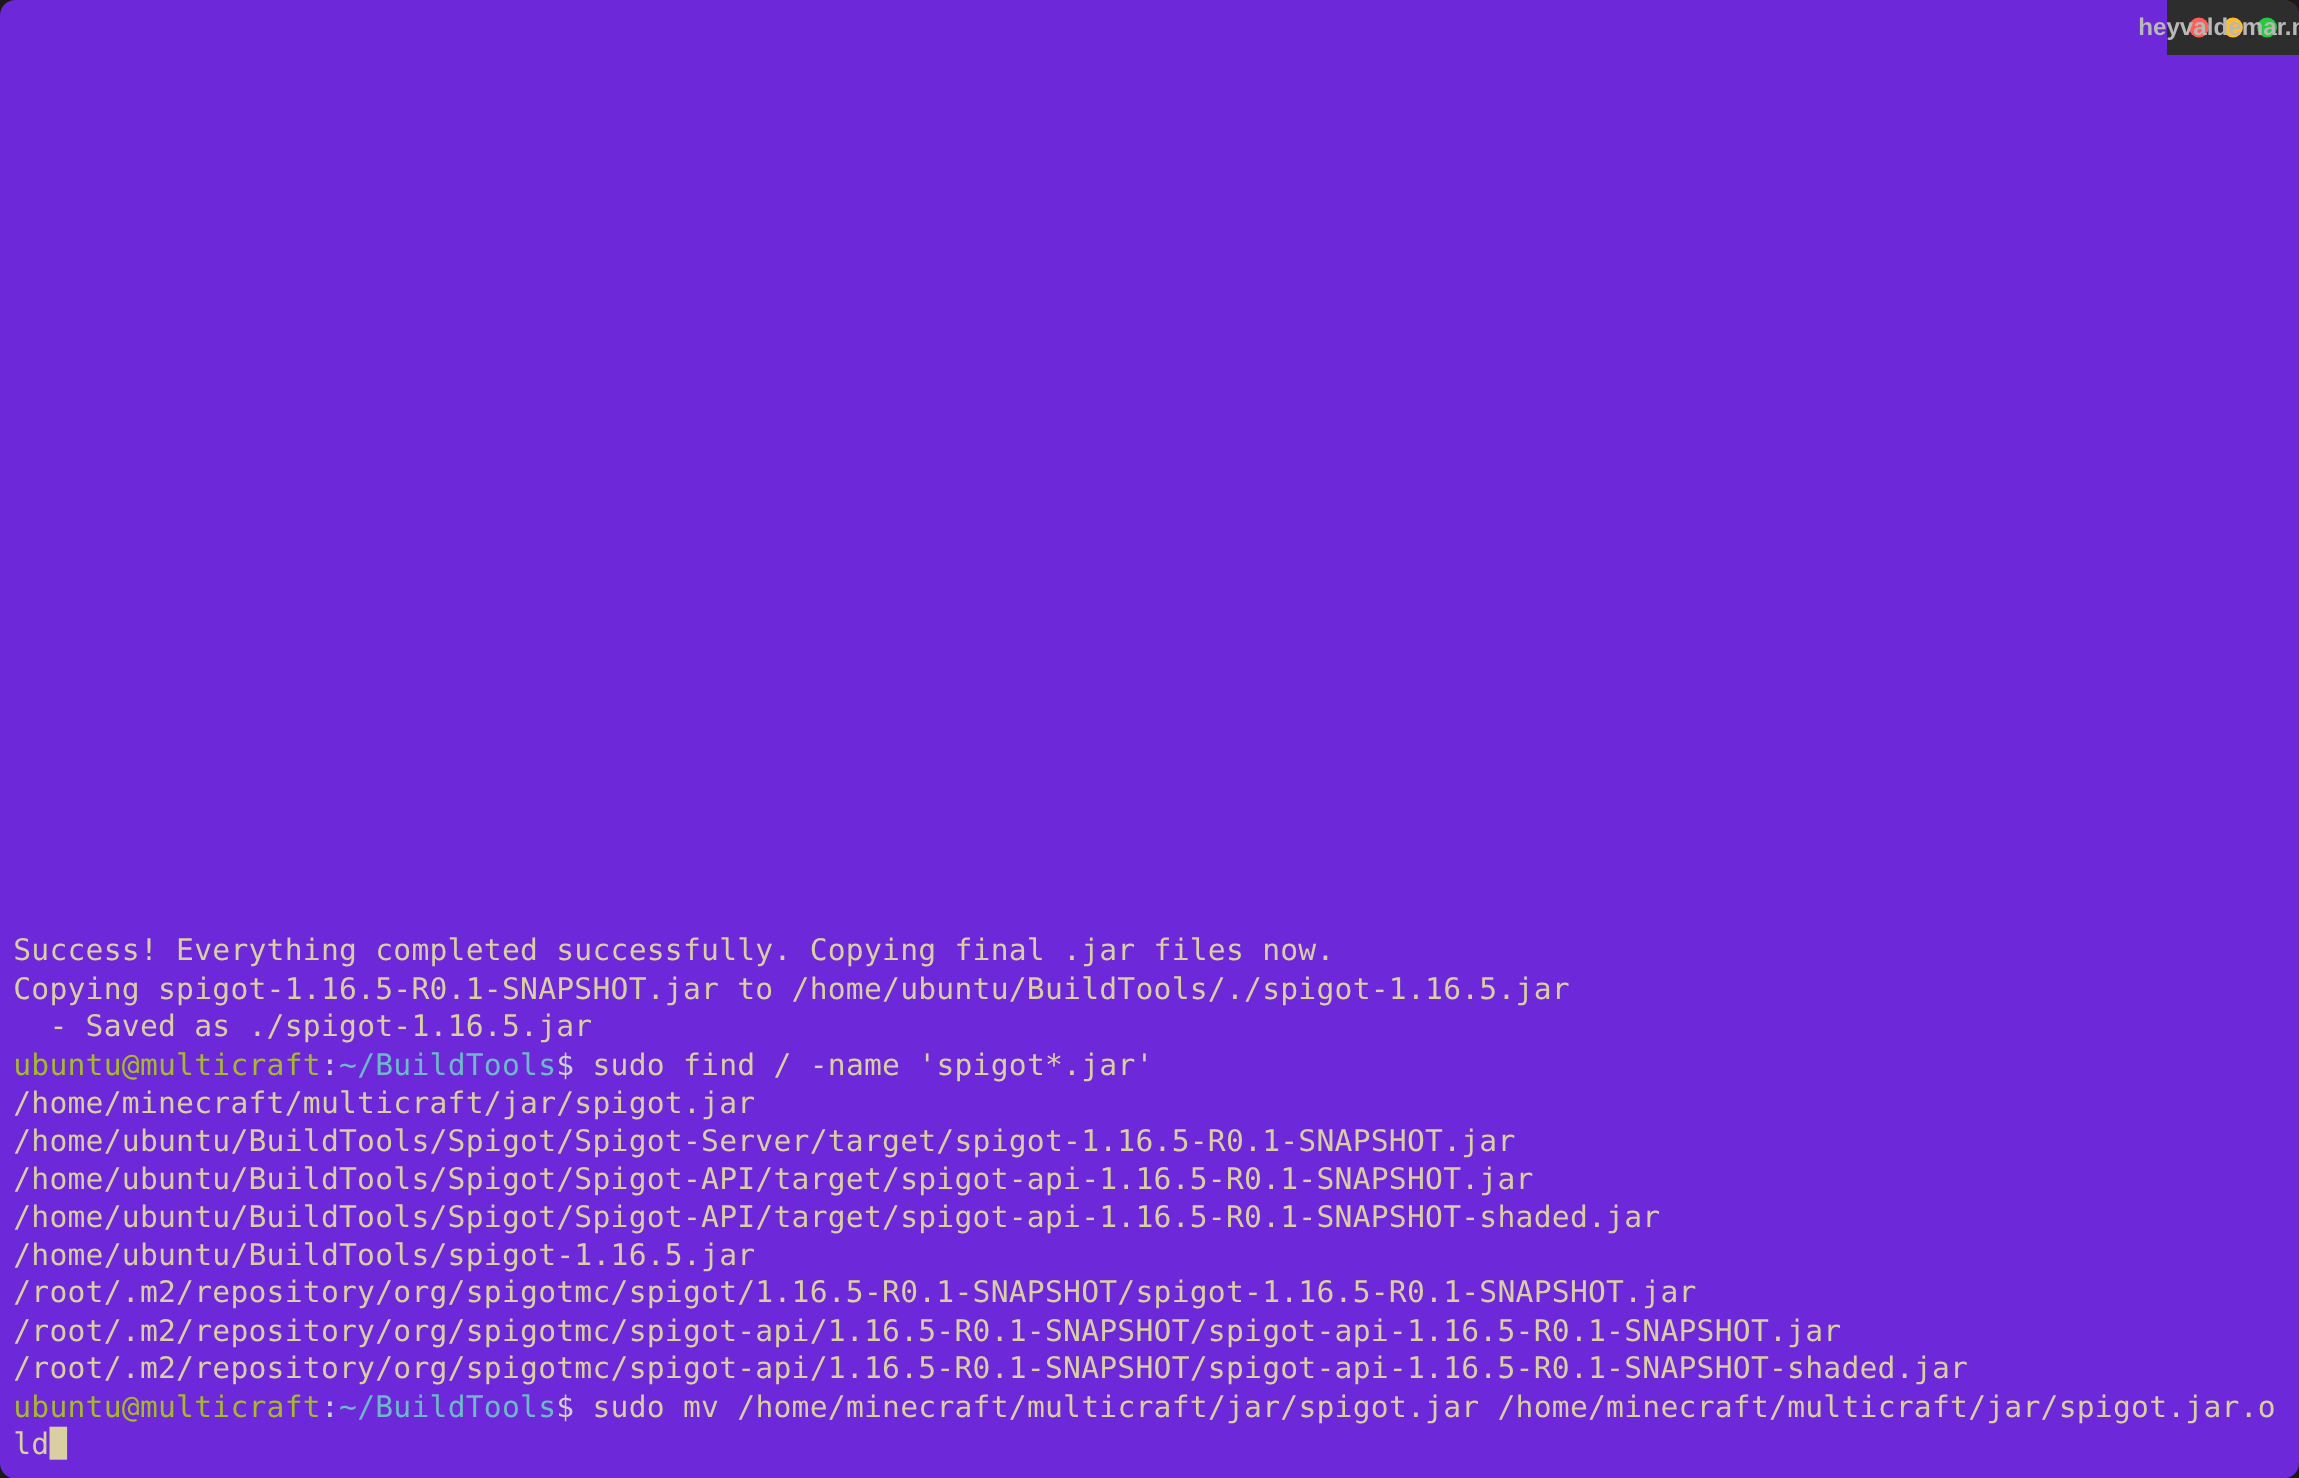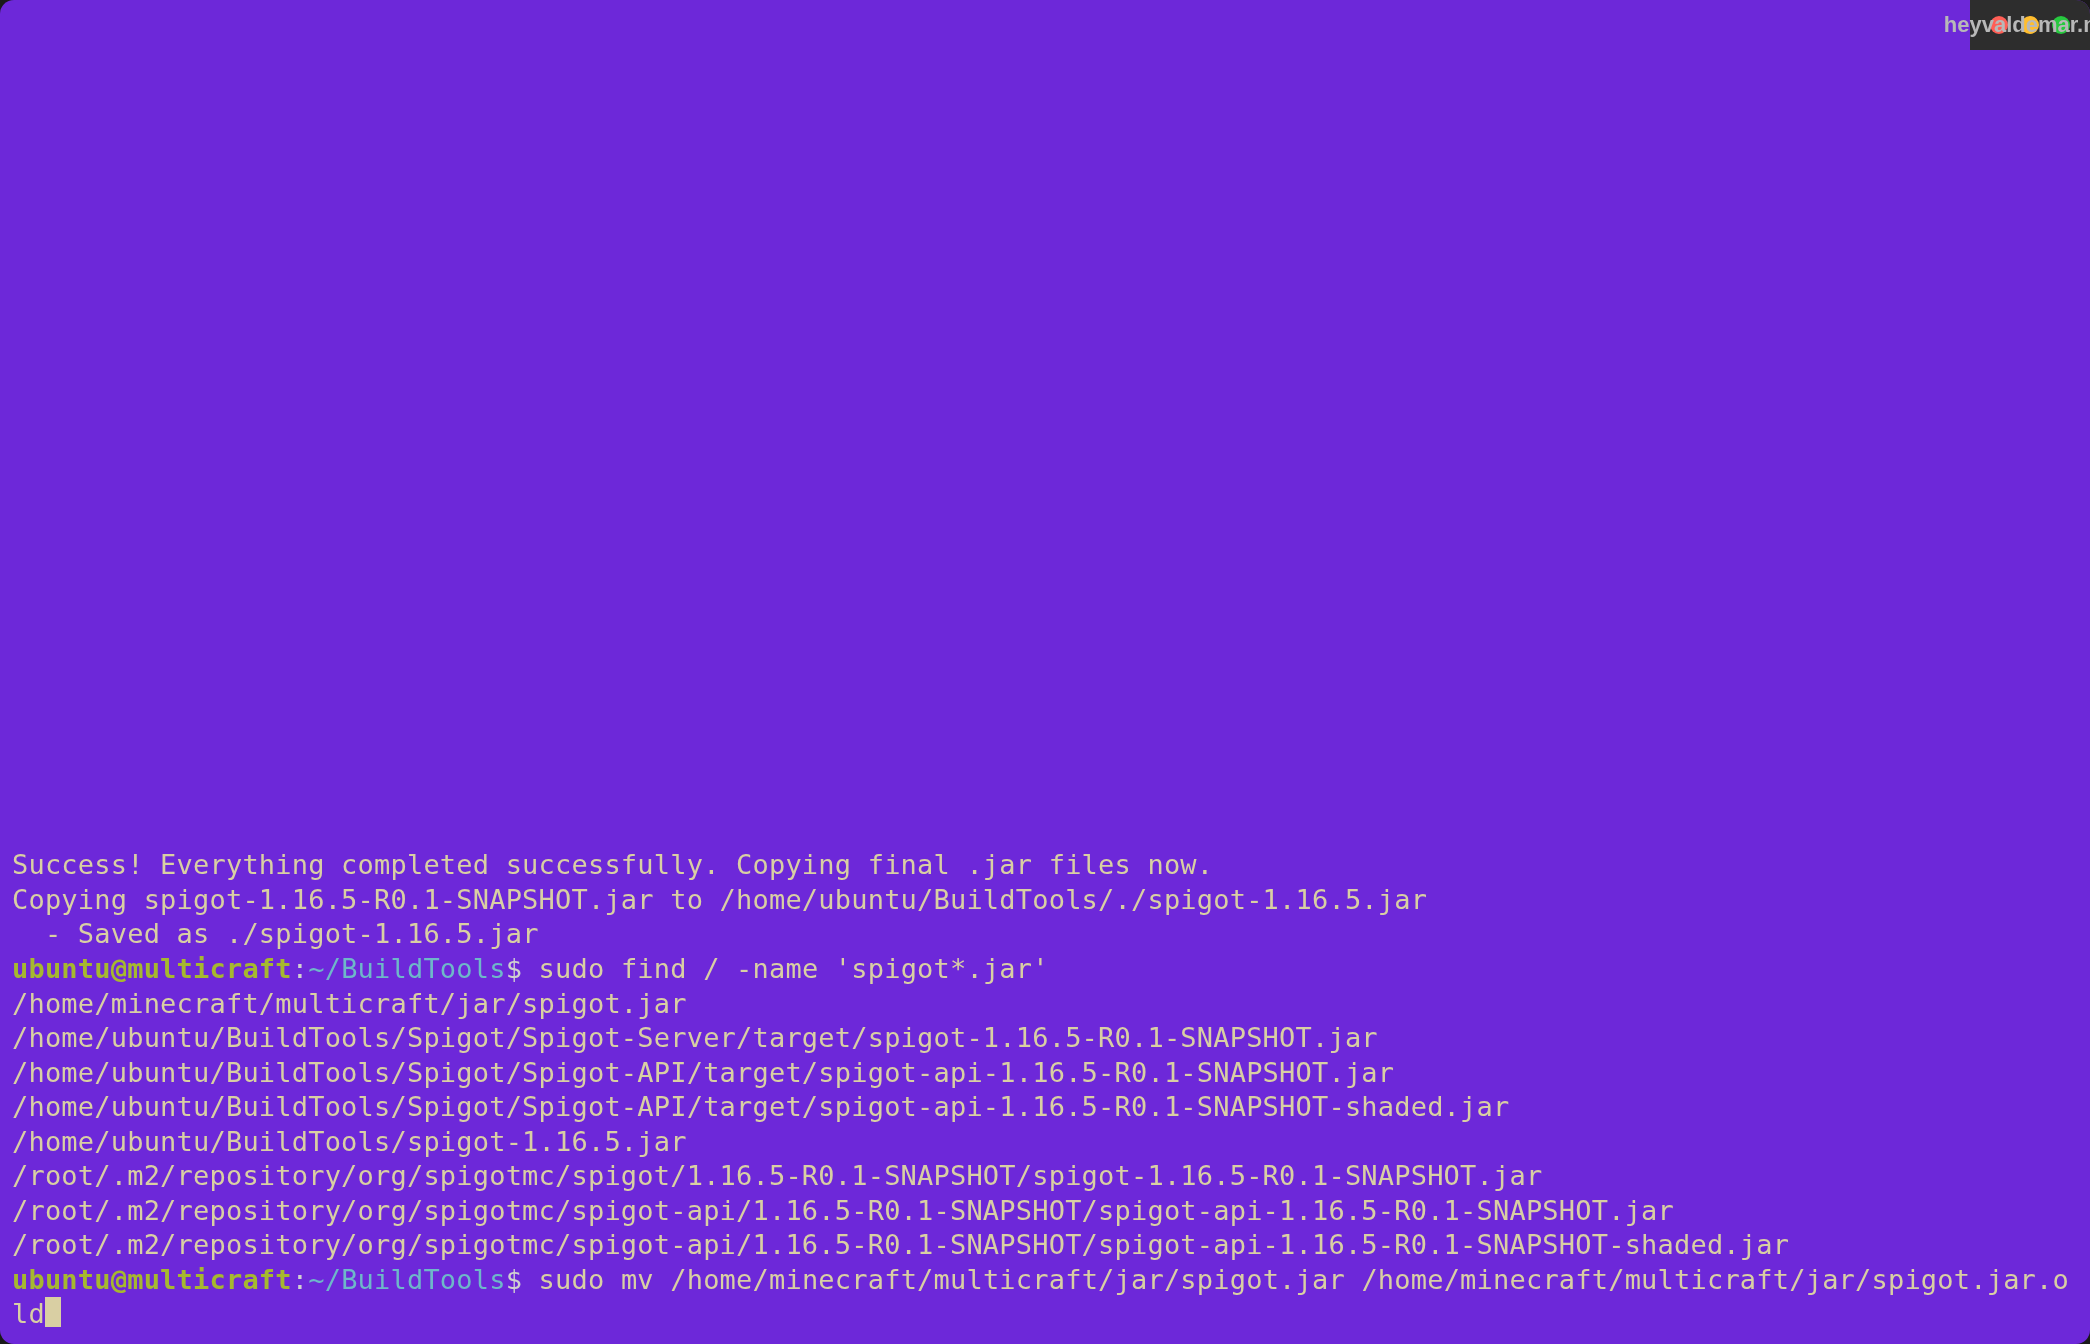--- a/index.html
+++ b/index.html
@@ -67,21 +67,21 @@
       flex-direction: column;
       justify-content: flex-end;
       overflow: hidden;
       letter-spacing: 0.2px;
     }
     .output-line {
       color: #d9cfa3;
     }
     .prompt-user {
       color: #a6b82f;
-      font-weight: bold;
+      font-weight: normal;
     }
     .prompt-sep {
       color: #d0d0d0;
     }
     .prompt-path {
       color: #6eb8c9;
       font-weight: normal;
     }
     .prompt-dollar {
       color: #d0d0d0;

